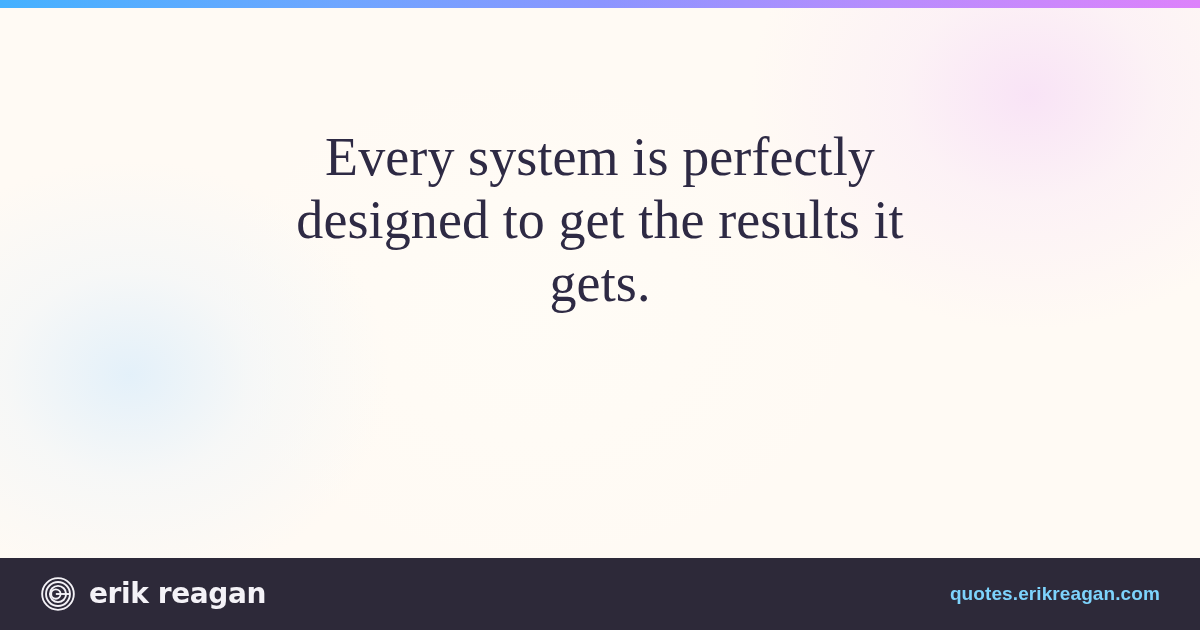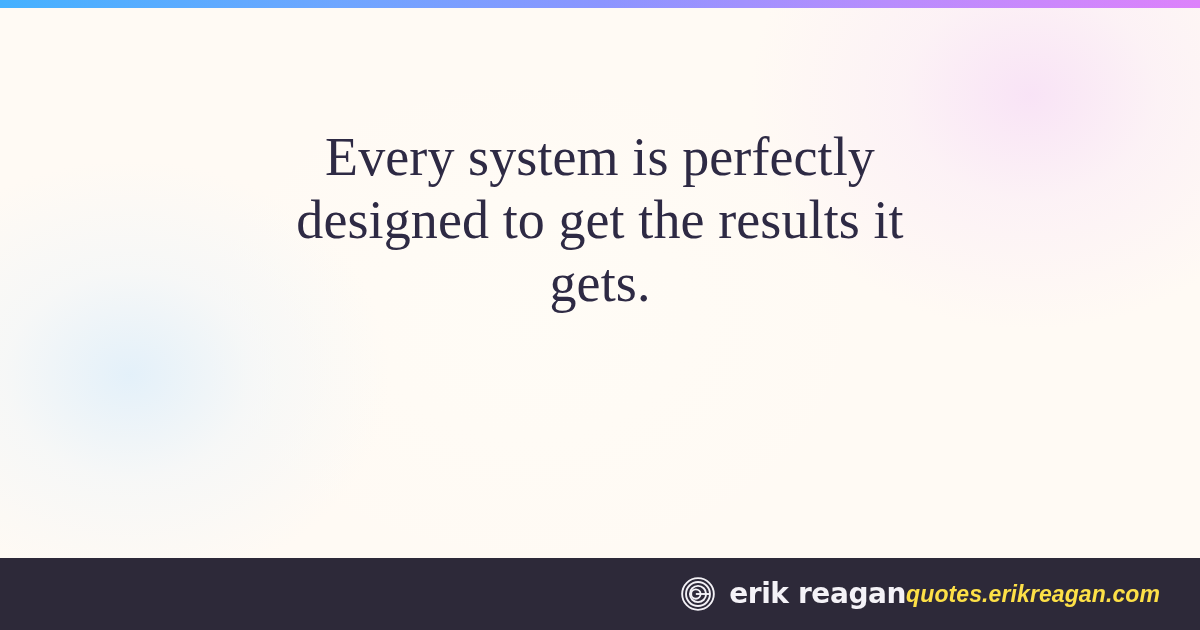--- a/index.html
+++ b/index.html
@@ -99,21 +99,21 @@
 
   
   .footer {
     position: relative;
     z-index: 5;
     flex: 0 0 72px;
     height: 72px;
     background: #2d2939;
     display: flex;
     align-items: center;
-    justify-content: flex-end;
+    justify-content: space-between;
     padding: 0 40px;
     box-sizing: border-box;
   }
 
   .brand {
     display: flex;
     align-items: center;
     gap: 13px;
   }
   .brand-mark {
@@ -126,25 +126,24 @@
     font-family: "DejaVu Sans", sans-serif;
     font-size: 28px;
     font-weight: bold;
     color: #f4f2f7;
     letter-spacing: -0.4px;
     line-height: 1;
   }
 
   .site-url {
     font-family: "Liberation Sans", sans-serif;
-    font-size: 23px;
+    font-size: 19px;
     font-weight: bold;
-    color: #fde047;
+    color: #7dd3fc;
     letter-spacing: 0.1px;
-    font-style: italic;
   }
 </style>
 </head>
 <body>
 
 <div class="card">
 
   <div class="glow glow-warm"></div>
   <div class="glow glow-pink"></div>
   <div class="glow glow-blue"></div>

